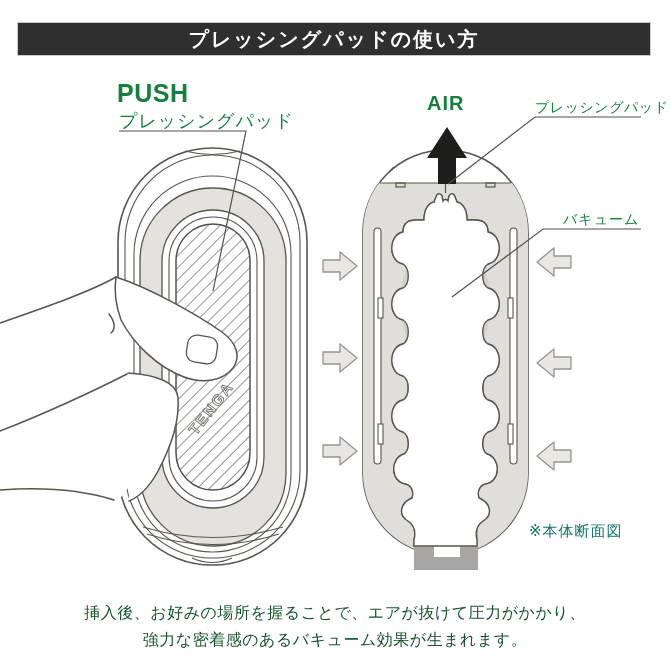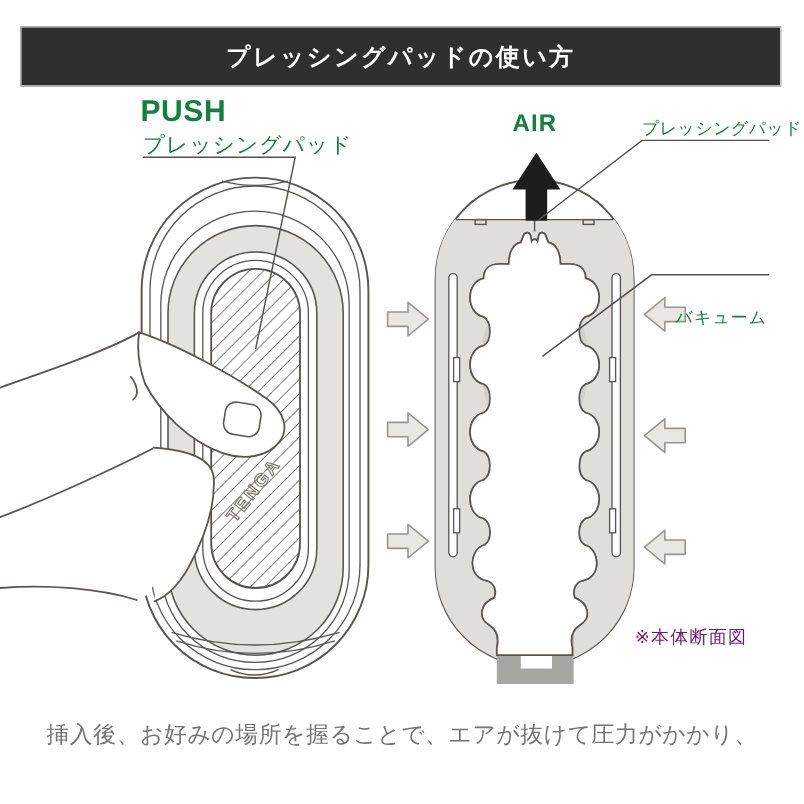--- a/index.html
+++ b/index.html
@@ -1,37 +1,37 @@
 <!DOCTYPE html>
 <html><head>
 <meta charset="utf-8">
 <style>
   html,body{margin:0;padding:0;}
   body{
     width:670px;height:670px;position:relative;background:#ffffff;
     font-family:"Liberation Sans","DejaVu Sans",sans-serif;overflow:hidden;
   }
   .header-bar{
-    position:absolute;left:17px;top:22px;width:634px;height:50px;
+    position:absolute;left:17px;top:22px;width:634px;height:34px;
     background:#2f2f2f;border:1px solid #c9c9c9;box-sizing:border-box;
     display:flex;align-items:center;justify-content:center;
   }
   .header-bar .title{
     color:#ffffff;font-size:20px;font-weight:700;letter-spacing:2px;
   }
   .lbl{position:absolute;color:#15803d;white-space:nowrap;}
   .lbl-push{left:117px;top:79px;font-size:25px;font-weight:800;letter-spacing:.5px;}
   .lbl-pad{left:119px;top:109px;font-size:18px;letter-spacing:1px;}
   .lbl-air{left:427px;top:92px;font-size:20px;font-weight:800;letter-spacing:1px;}
   .lbl-valve{left:535px;top:99px;font-size:14px;letter-spacing:.5px;}
-  .lbl-vacuum{left:563px;top:211px;font-size:14px;letter-spacing:1px;margin-top:45px;}
-  .lbl-caption{left:529px;top:522px;font-size:15px;letter-spacing:1px;color:#701a75;}
+  .lbl-vacuum{left:563px;top:211px;font-size:14px;letter-spacing:1px;}
+  .lbl-caption{left:529px;top:522px;font-size:15px;letter-spacing:1px;color:#0f766e;}
   .footer-text{
     position:absolute;left:0;top:599px;width:670px;text-align:center;
-    font-size:19px;line-height:27px;color:#737373;font-weight:500;letter-spacing:.5px;
+    font-size:16px;line-height:27px;color:#14532d;font-weight:500;letter-spacing:.5px;
   }
   svg{position:absolute;left:0;top:0;}
 </style>
 </head>
 <body>
 
 <svg width="670" height="670" viewBox="0 0 670 670">
   <defs>
     <pattern id="hatch" width="8.5" height="8.5" patternUnits="userSpaceOnUse" patternTransform="rotate(-45)">
       <line x1="0" y1="0" x2="8.5" y2="0" stroke="#55504b" stroke-width="1.2"></line>
@@ -129,13 +129,14 @@
 
 <div class="lbl lbl-push">PUSH</div>
 <div class="lbl lbl-pad">プレッシングパッド</div>
 <div class="lbl lbl-air">AIR</div>
 <div class="lbl lbl-valve">プレッシングパッド</div>
 <div class="lbl lbl-vacuum">バキューム</div>
 <div class="lbl lbl-caption">※本体断面図</div>
 
 <div class="footer-text">
   <div>挿入後、お好みの場所を握ることで、エアが抜けて圧力がかかり、</div>
+  <div>強力な密着感のあるバキューム効果が生まれます。</div>
 </div>
 
 </body></html>

